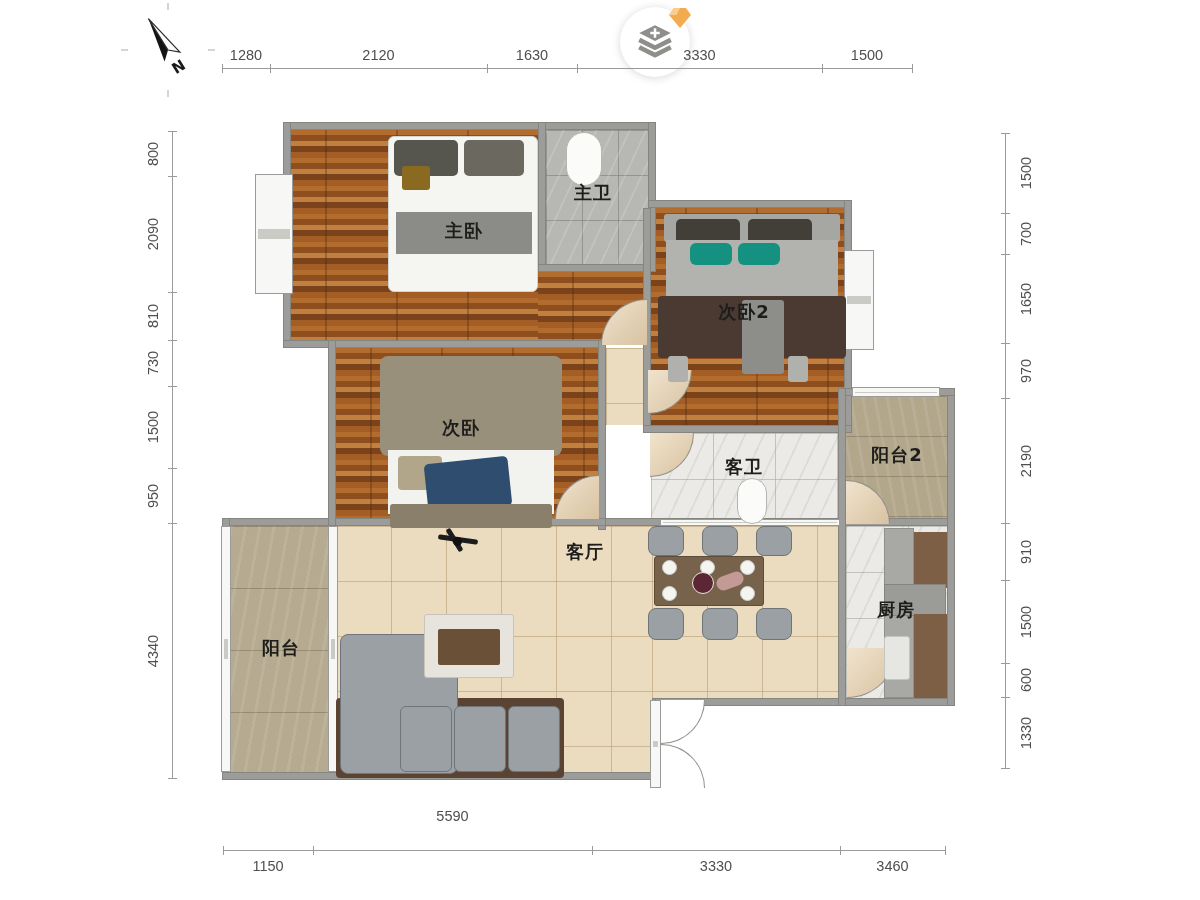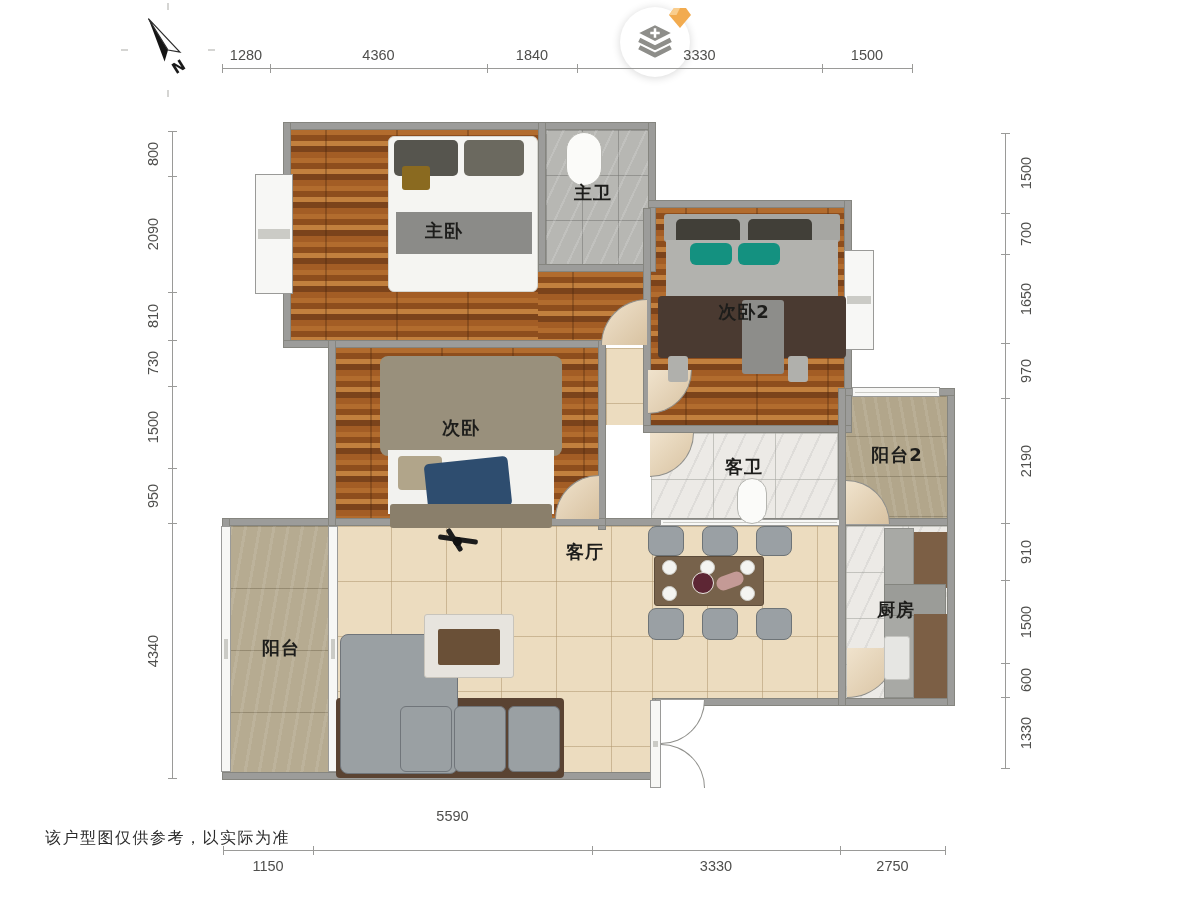--- a/index.html
+++ b/index.html
@@ -180,54 +180,54 @@
       <div class="furn" style="left: 716px; top: 574px; width: 28px; height: 14px; background: rgb(196, 154, 150); border-radius: 7px; transform: rotate(-20deg);"></div>
       <div class="furn" style="left: 884px; top: 528px; width: 30px; height: 170px; background: rgb(168, 169, 165); border: 1.5px solid rgb(143, 144, 140);"></div>
       <div class="furn" style="left: 914px; top: 532px; width: 33px; height: 56px; background: rgb(124, 95, 69);"></div>
       <div class="furn" style="left: 884px; top: 584px; width: 62px; height: 32px; background: rgb(155, 156, 152); border: 1.5px solid rgb(132, 133, 127);"></div>
       <div class="furn" style="left: 914px; top: 614px; width: 33px; height: 84px; background: rgb(124, 95, 69);"></div>
       <div class="furn" style="left: 884px; top: 636px; width: 26px; height: 44px; background: rgb(230, 230, 227); border: 1.5px solid rgb(196, 196, 192); border-radius: 3px;"></div>
       <div class="furn" style="left: 737px; top: 478px; width: 30px; height: 46px; background: rgb(251, 251, 249); border: 1.5px solid rgb(181, 181, 176); border-radius: 15px;"></div>
       <div class="furn" style="left: 438px; top: 537px; width: 40px; height: 5px; background: rgb(28, 28, 28); border-radius: 2px; transform: rotate(8deg);"></div>
       <div class="furn" style="left: 452px; top: 527px; width: 5px; height: 26px; background: rgb(28, 28, 28); border-radius: 2px; transform: rotate(-32deg);"></div>
       <div class="furn" style="left: 453px; top: 537px; width: 9px; height: 9px; background: rgb(17, 17, 17); border-radius: 99px;"></div>
-      <div class="room-label" style="left: 444px; top: 231px;">主卧</div>
+      <div class="room-label" style="left: 464px; top: 231px;">主卧</div>
       <div class="room-label" style="left: 593px; top: 193px;">主卫</div>
       <div class="room-label" style="left: 744px; top: 312px;">次卧2</div>
       <div class="room-label" style="left: 461px; top: 428px;">次卧</div>
       <div class="room-label" style="left: 744px; top: 467px;">客卫</div>
       <div class="room-label" style="left: 897px; top: 455px;">阳台2</div>
       <div class="room-label" style="left: 585px; top: 552px;">客厅</div>
       <div class="room-label" style="left: 281px; top: 648px;">阳台</div>
       <div class="room-label" style="left: 896px; top: 610px;">厨房</div>
     </div>
 
   <div id="dims">
       <div class="dimline" style="left: 222px; top: 68px; width: 690px; height: 1px;"></div>
       <div class="dimtick" style="left: 222px; top: 64px; width: 1px; height: 9px;"></div>
       <div class="dimtick" style="left: 270px; top: 64px; width: 1px; height: 9px;"></div>
       <div class="dimtick" style="left: 487px; top: 64px; width: 1px; height: 9px;"></div>
       <div class="dimtick" style="left: 577px; top: 64px; width: 1px; height: 9px;"></div>
       <div class="dimtick" style="left: 822px; top: 64px; width: 1px; height: 9px;"></div>
       <div class="dimtick" style="left: 912px; top: 64px; width: 1px; height: 9px;"></div>
       <div class="dimlabel" style="left: 246px; top: 55px;">1280</div>
-      <div class="dimlabel" style="left: 378.5px; top: 55px;">4360</div>
-      <div class="dimlabel" style="left: 532px; top: 55px;">1840</div>
+      <div class="dimlabel" style="left: 378.5px; top: 55px;">2120</div>
+      <div class="dimlabel" style="left: 532px; top: 55px;">1630</div>
       <div class="dimlabel" style="left: 699.5px; top: 55px;">3330</div>
       <div class="dimlabel" style="left: 867px; top: 55px;">1500</div>
       <div class="dimline" style="left: 223px; top: 850px; width: 722px; height: 1px;"></div>
       <div class="dimtick" style="left: 223px; top: 846px; width: 1px; height: 9px;"></div>
       <div class="dimtick" style="left: 313px; top: 846px; width: 1px; height: 9px;"></div>
       <div class="dimtick" style="left: 592px; top: 846px; width: 1px; height: 9px;"></div>
       <div class="dimtick" style="left: 840px; top: 846px; width: 1px; height: 9px;"></div>
       <div class="dimtick" style="left: 945px; top: 846px; width: 1px; height: 9px;"></div>
       <div class="dimlabel" style="left: 268px; top: 866px;">1150</div>
       <div class="dimlabel" style="left: 452.5px; top: 816px;">5590</div>
       <div class="dimlabel" style="left: 716px; top: 866px;">3330</div>
-      <div class="dimlabel" style="left: 892.5px; top: 866px;">2750</div>
+      <div class="dimlabel" style="left: 892.5px; top: 866px;">3460</div>
       <div class="dimline" style="left: 172px; top: 131px; width: 1px; height: 647px;"></div>
       <div class="dimtick" style="left: 168px; top: 131px; width: 9px; height: 1px;"></div>
       <div class="dimtick" style="left: 168px; top: 176px; width: 9px; height: 1px;"></div>
       <div class="dimtick" style="left: 168px; top: 292px; width: 9px; height: 1px;"></div>
       <div class="dimtick" style="left: 168px; top: 340px; width: 9px; height: 1px;"></div>
       <div class="dimtick" style="left: 168px; top: 386px; width: 9px; height: 1px;"></div>
       <div class="dimtick" style="left: 168px; top: 468px; width: 9px; height: 1px;"></div>
       <div class="dimtick" style="left: 168px; top: 523px; width: 9px; height: 1px;"></div>
       <div class="dimtick" style="left: 168px; top: 778px; width: 9px; height: 1px;"></div>
       <div class="dimlabel vert" style="left: 153px; top: 153.5px;">800</div>
@@ -252,14 +252,13 @@
       <div class="dimlabel vert" style="left: 1026px; top: 233.5px;">700</div>
       <div class="dimlabel vert" style="left: 1026px; top: 298.5px;">1650</div>
       <div class="dimlabel vert" style="left: 1026px; top: 370.5px;">970</div>
       <div class="dimlabel vert" style="left: 1026px; top: 460.5px;">2190</div>
       <div class="dimlabel vert" style="left: 1026px; top: 551.5px;">910</div>
       <div class="dimlabel vert" style="left: 1026px; top: 621.5px;">1500</div>
       <div class="dimlabel vert" style="left: 1026px; top: 680px;">600</div>
       <div class="dimlabel vert" style="left: 1026px; top: 732.5px;">1330</div>
     </div>
 
-  <div id="disclaimer">该户型图仅供参考，以实际为准</div>
 </div>
 
 </body></html>

